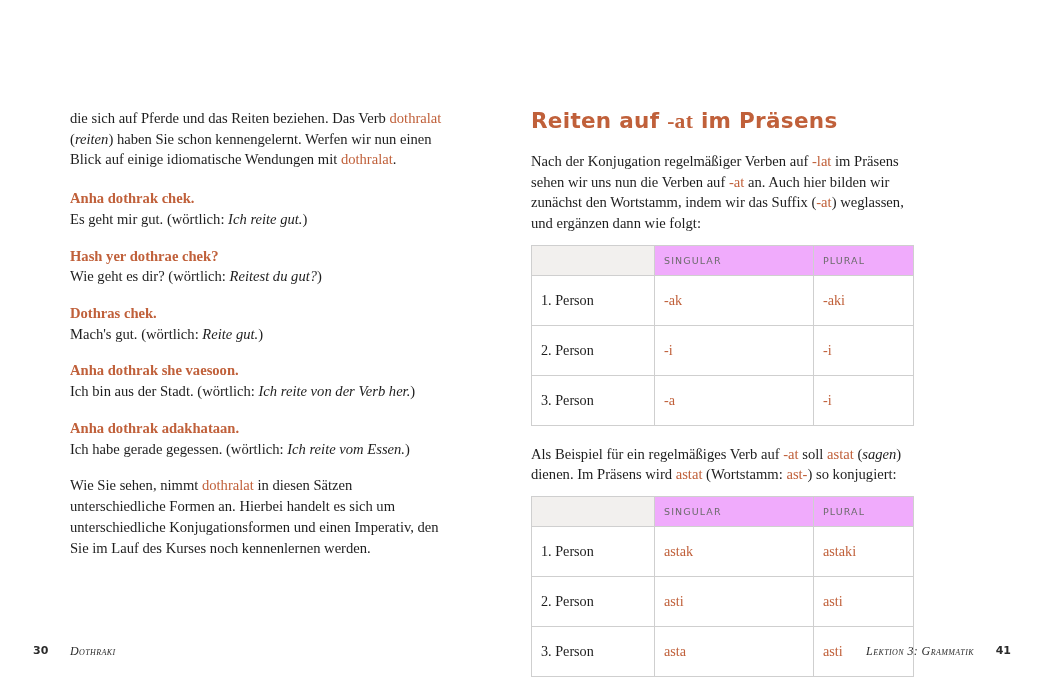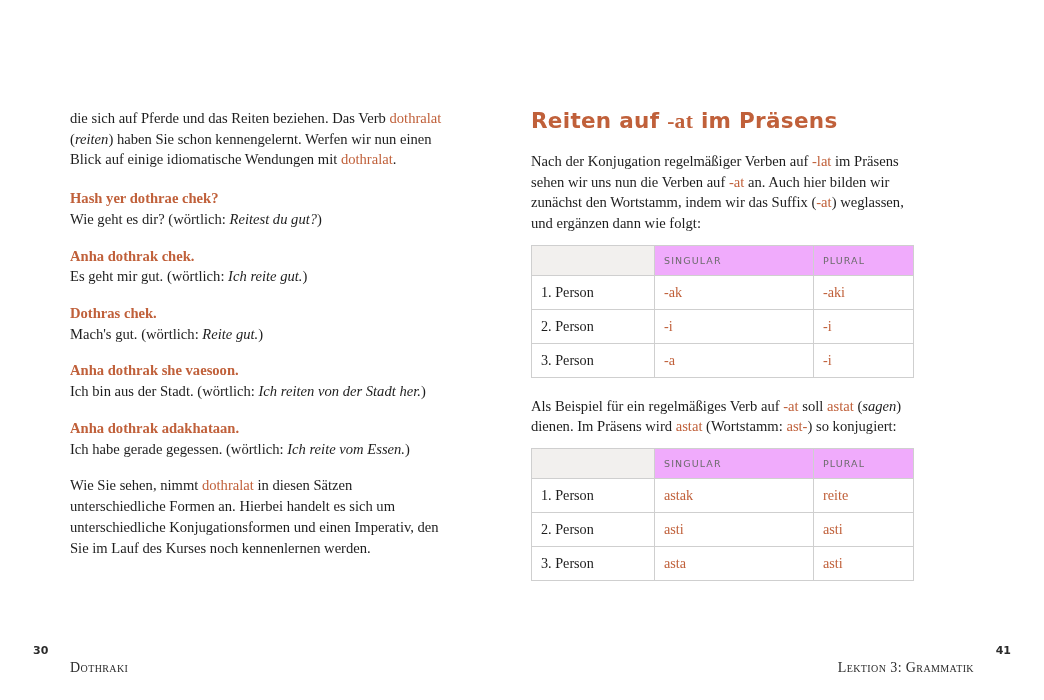--- a/index.html
+++ b/index.html
@@ -73,21 +73,21 @@
   }
 
   table.conj {
     border-collapse: collapse;
     width: 100%;
     margin: 6px 0 18px 0;
     font-size: 14.2px;
   }
   table.conj td, table.conj th {
     border: 1px solid #cfcfcf;
-    padding: 8px 9px;
+    padding: 16px 9px;
     text-align: left;
     vertical-align: middle;
     height: 15px;
   }
   table.conj thead th {
     background: #f0abfc;
     font-family: "DejaVu Sans", sans-serif;
     font-size: 9.5px;
     letter-spacing: 1.1px;
     font-weight: normal;
@@ -117,59 +117,60 @@
     font-family: "DejaVu Sans", sans-serif;
     font-weight: bold;
     font-size: 11px;
     color: #2b2b2b;
   }
   .folio-left { left: 33px; top: 0; }
   .folio-right { right: 33px; top: 0; }
   .runhead {
     position: absolute;
     font-family: "Liberation Serif", serif;
-    font-size: 14px;
+    font-size: 12px;
     color: #2b2b2b;
     font-variant: small-caps;
     letter-spacing: 0.4px;
-    top: 16px;
+    top: 0;
+    font-style: italic;
   }
   .runhead-left { left: 70px; }
   .runhead-right { right: 70px; }
 </style>
 </head>
 <body>
 
 <div class="page">
   <div class="spread">
 
     <div class="col col-left">
 
       <p class="body-block"><span>die sich auf Pferde und das Reiten beziehen. Das Verb </span><span class="accent">dothralat</span><span> (</span><i>reiten</i><span>) haben Sie schon kennengelernt. Werfen wir nun einen Blick auf einige idiomatische Wendungen mit </span><span class="accent">dothralat</span><span>.</span></p>
 
       <div>
 
         <div>
+          <p class="dothraki-line">Anha dothrak chek.</p>
+          <p class="gloss-line"><span>Es geht mir gut.</span><span> (wörtlich: </span><i>Ich reite gut.</i><span>)</span></p>
+        </div>
+
+        <div>
           <p class="dothraki-line">Hash yer dothrae chek?</p>
           <p class="gloss-line"><span>Wie geht es dir?</span><span> (wörtlich: </span><i>Reitest du gut?</i><span>)</span></p>
         </div>
 
         <div>
-          <p class="dothraki-line">Anha dothrak chek.</p>
-          <p class="gloss-line"><span>Es geht mir gut.</span><span> (wörtlich: </span><i>Ich reite gut.</i><span>)</span></p>
-        </div>
-
-        <div>
           <p class="dothraki-line">Dothras chek.</p>
           <p class="gloss-line"><span>Mach's gut.</span><span> (wörtlich: </span><i>Reite gut.</i><span>)</span></p>
         </div>
 
         <div>
           <p class="dothraki-line">Anha dothrak she vaesoon.</p>
-          <p class="gloss-line"><span>Ich bin aus der Stadt.</span><span> (wörtlich: </span><i>Ich reiten von der Stadt her.</i><span>)</span></p>
+          <p class="gloss-line"><span>Ich bin aus der Stadt.</span><span> (wörtlich: </span><i>Ich reite von der Verb her.</i><span>)</span></p>
         </div>
 
         <div>
           <p class="dothraki-line">Anha dothrak adakhataan.</p>
         </div>
 
         <div>
           <p class="gloss-line"><span>Ich habe gerade gegessen.</span><span> (wörtlich: </span><i>Ich reite vom Essen.</i><span>)</span></p>
         </div>
 
@@ -219,21 +220,21 @@
           <tr>
             <th class="blank"></th>
             <th>SINGULAR</th>
             <th>PLURAL</th>
           </tr>
         </thead>
         <tbody>
           <tr>
             <td class="person">1. Person</td>
             <td class="form col-sing">astak</td>
-            <td class="form">reite</td>
+            <td class="form">astaki</td>
           </tr>
           <tr>
             <td class="person">2. Person</td>
             <td class="form col-sing">asti</td>
             <td class="form">asti</td>
           </tr>
           <tr>
             <td class="person">3. Person</td>
             <td class="form col-sing">asta</td>
             <td class="form">asti</td>

